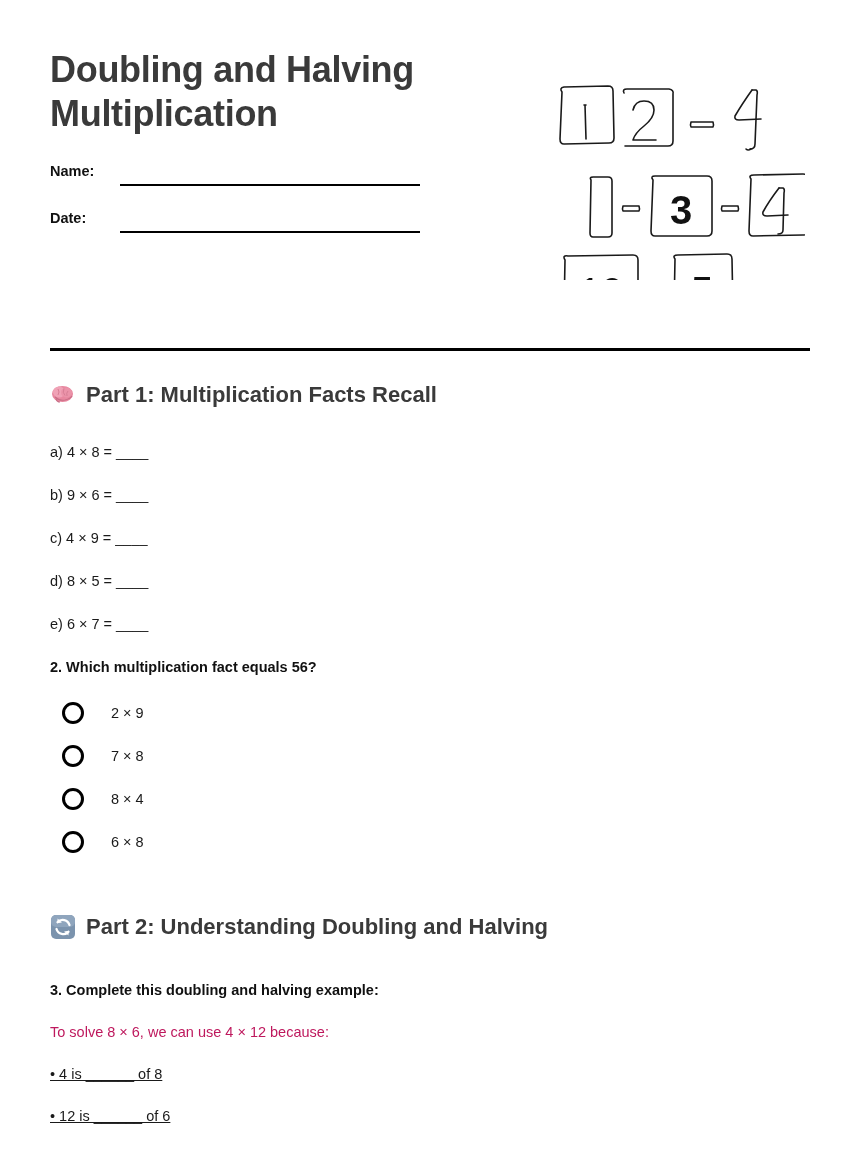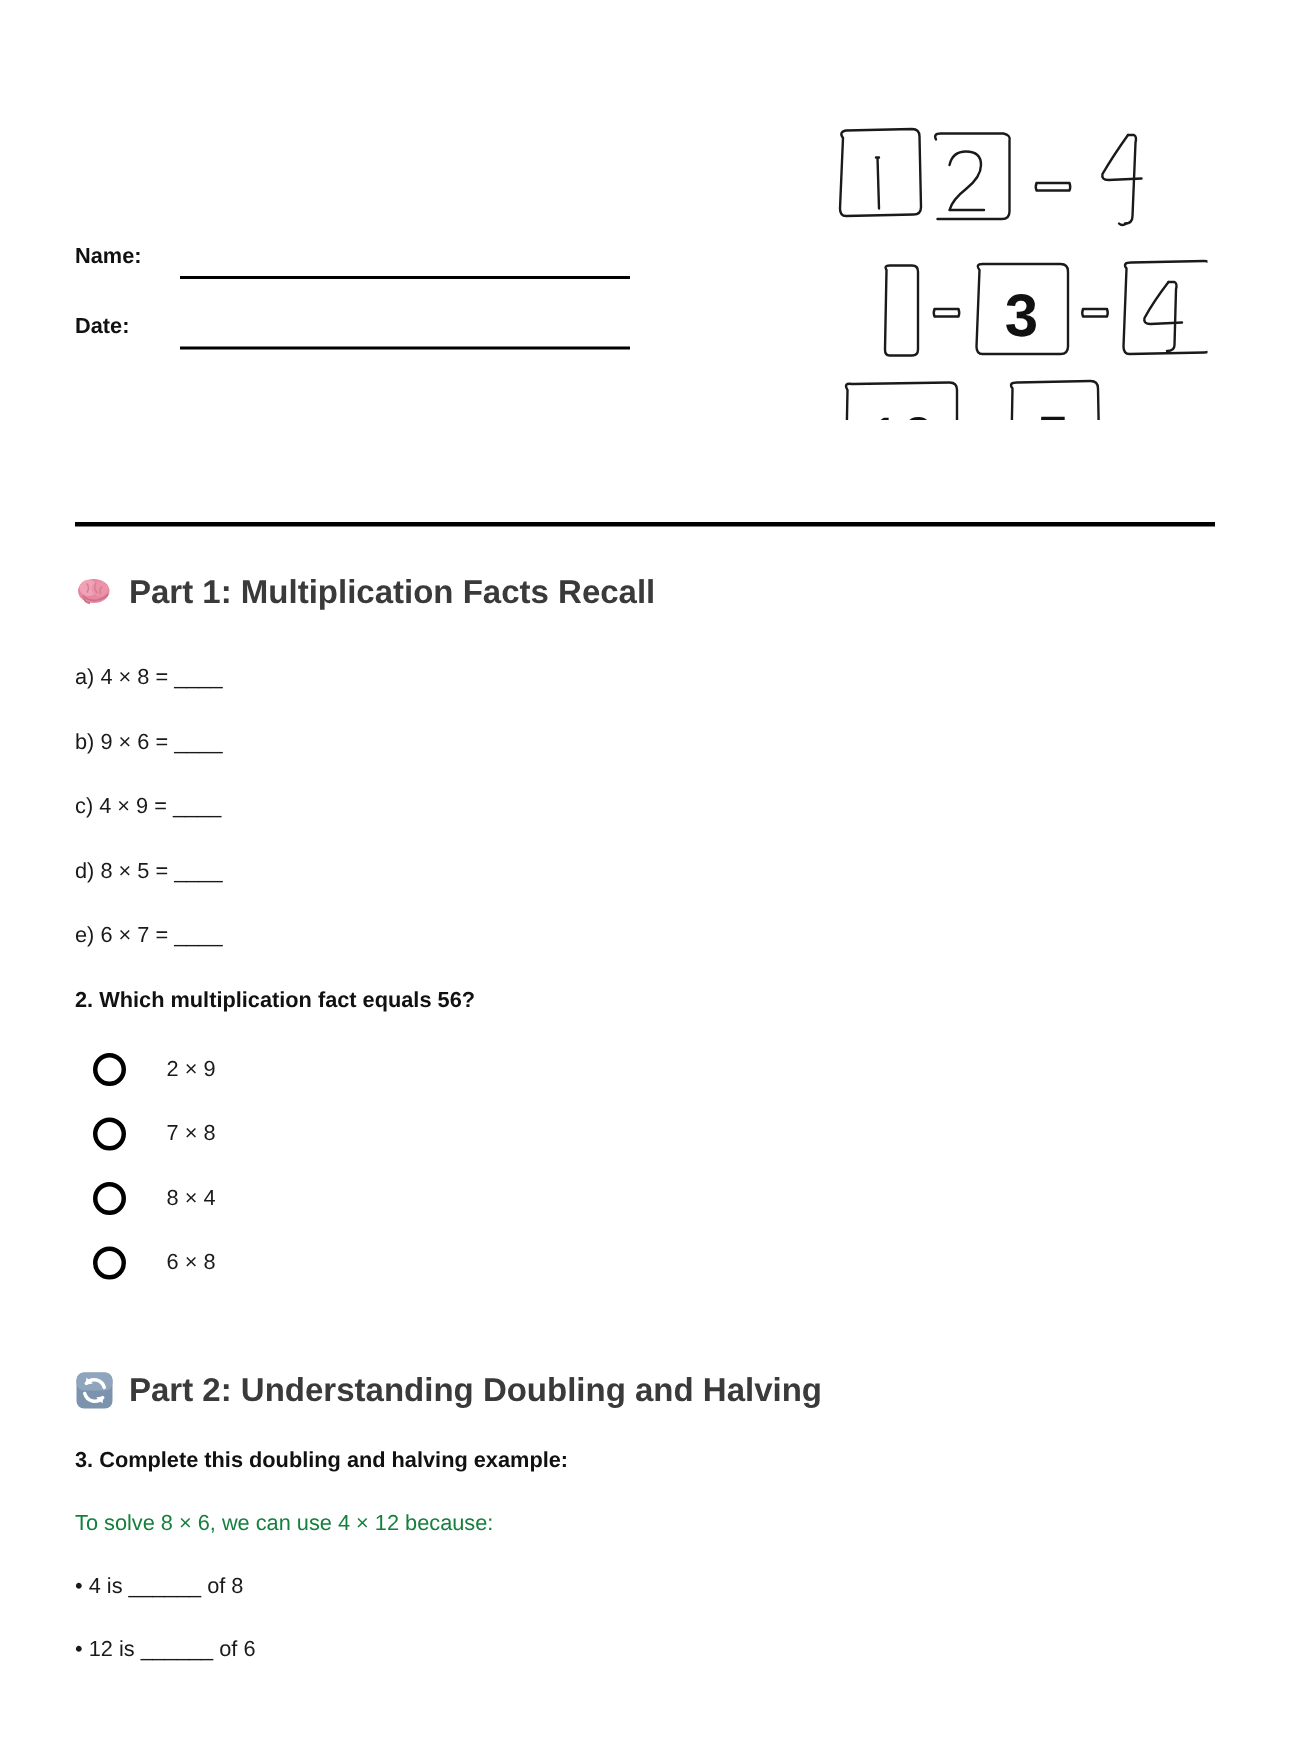--- a/index.html
+++ b/index.html
@@ -97,21 +97,21 @@
     align-items: center;
     gap: 10px;
     font-size: 22px;
     font-weight: bold;
     color: #3a3a3a;
     margin: 0 0 34px 0;
     height: 30px;
   }
   .section-heading.part2 {
     margin-top: 56px;
-    margin-bottom: 24px;
+    margin-bottom: 40px;
     align-items: center;
   }
   .sec-icon {
     width: 26px;
     height: 26px;
     flex: 0 0 26px;
     display: block;
   }
   .sec-icon svg { display: block; }
 
@@ -150,35 +150,37 @@
     flex: 0 0 22px;
     background: #ffffff;
   }
   .option-label {
     font-size: 14.5px;
     color: #1a1a1a;
   }
 
   .body-line {
     font-size: 14.5px;
-    color: #15803d;
+    color: #be185d;
     margin: 0 0 26px 0;
   }
   .bullet-line {
     font-size: 14.5px;
     color: #1a1a1a;
     margin: 0 0 26px 0;
+    text-decoration: underline;
   }
 </style>
 </head>
 <body>
 
 <div class="page">
 
   <div class="header">
+    <div class="title">Doubling and Halving Multiplication</div>
 
     <div class="field-row date">
       <span class="field-label">Date:</span>
       <span class="field-line"></span>
     </div>
 
     <div class="field-row name">
       <span class="field-label">Name:</span>
       <span class="field-line"></span>
     </div>

